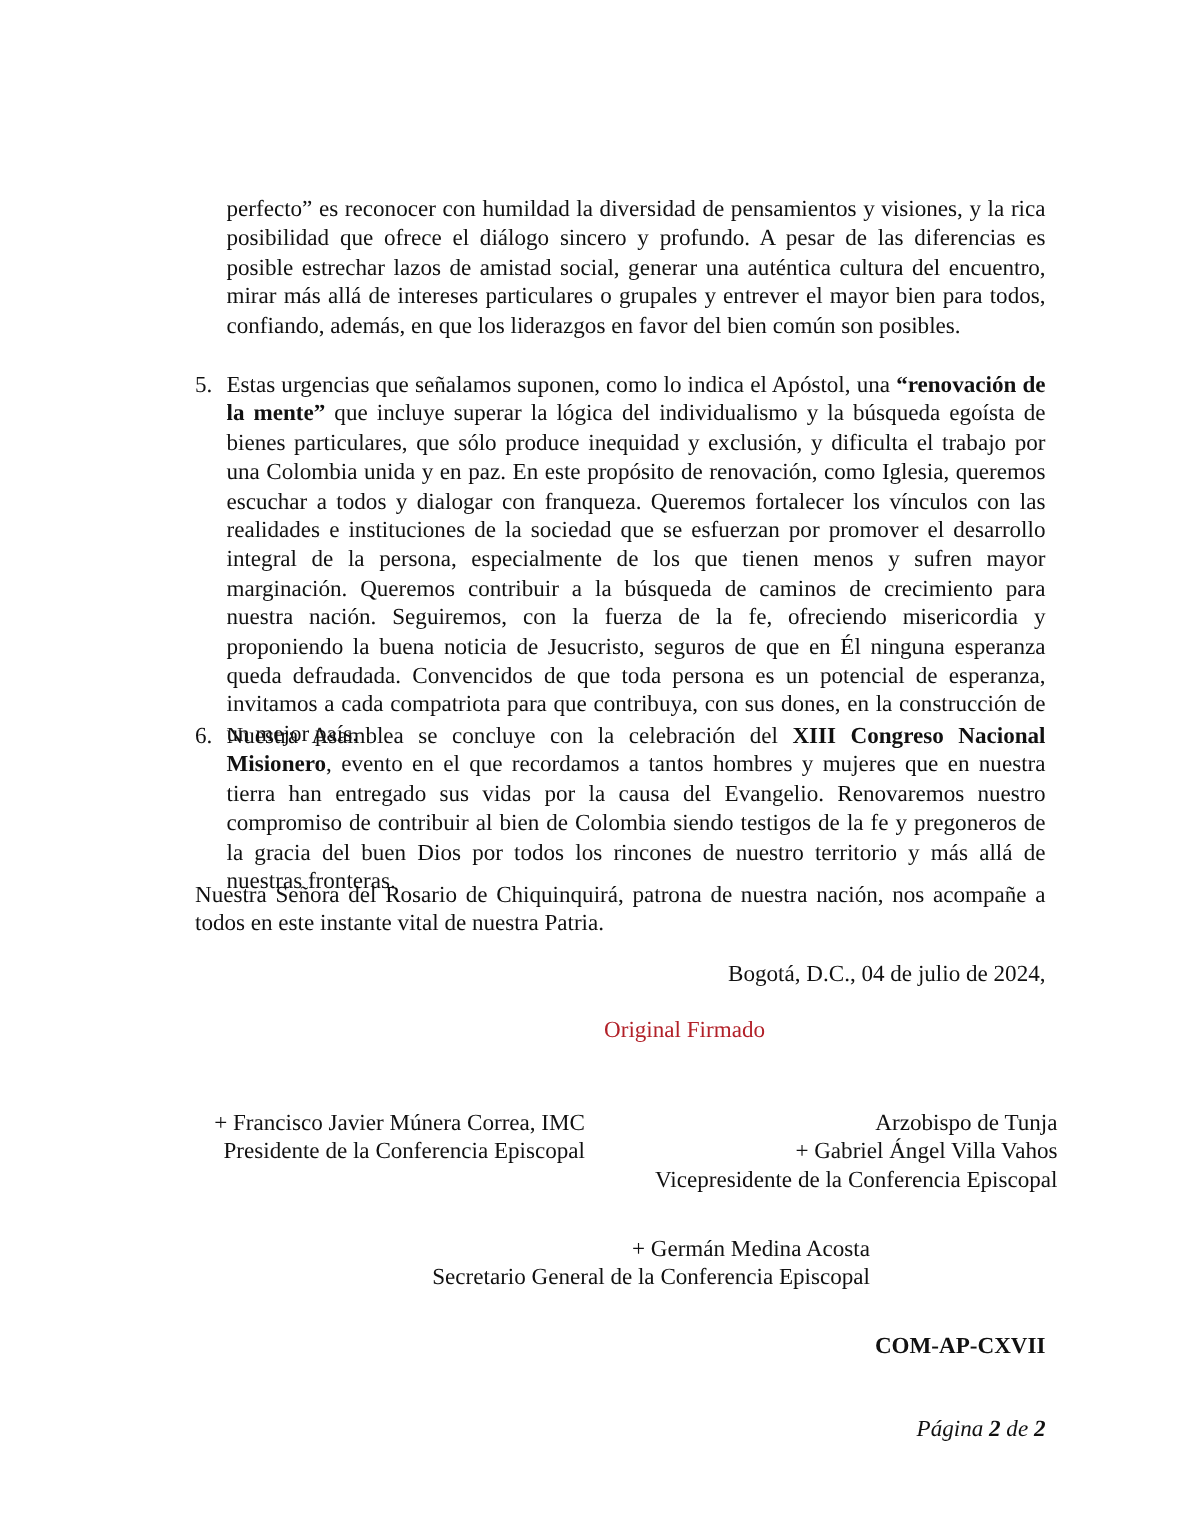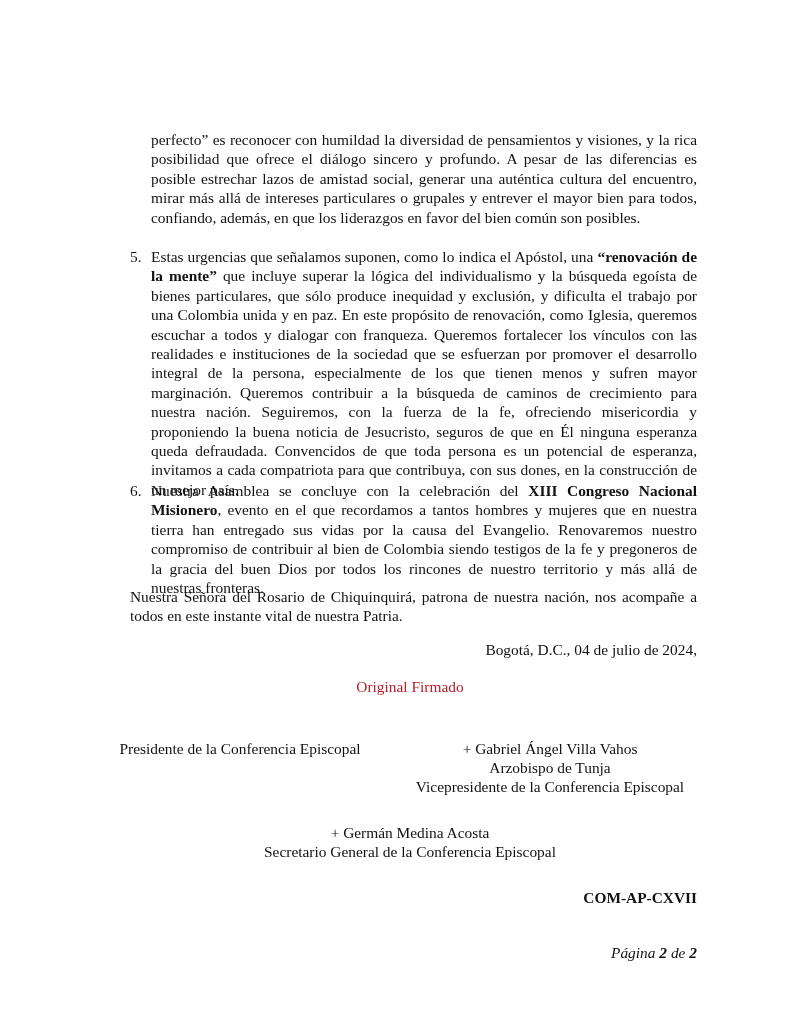--- a/index.html
+++ b/index.html
@@ -5,21 +5,21 @@
   html, body { margin: 0; padding: 0; background: #ffffff; }
   body { width: 791px; height: 1024px; position: relative; overflow: hidden;
          font-family: "Liberation Serif", "DejaVu Serif", serif; color: #111; }
   .page { position: absolute; left: 0; top: 12px; width: 791px; height: 1024px; }
   .para { position: absolute; font-size: 15.4px; line-height: 19.4px; text-align: justify; }
   .indent { left: 151px; width: 546px; }
   .num { position: absolute; left: 130px; font-size: 15.4px; line-height: 19.4px; }
   .full { left: 130px; width: 567px; }
   b { font-weight: bold; }
   .right { position: absolute; right: 94px; font-size: 15.4px; line-height: 19.4px; text-align: center; }
-  .center { position: absolute; text-align: center; font-size: 15.4px; line-height: 19.2px; }
+  .center { position: absolute; text-align: right; font-size: 15.4px; line-height: 19.2px; }
   .red { color: #b22028; }
 </style>
 </head>
 <body>
 
 <div class="page">
 
   <p class="para indent" style="top:118px; margin:0;">perfecto” es reconocer con humildad la diversidad de pensamientos y visiones, y la rica posibilidad que ofrece el diálogo sincero y profundo. A pesar de las diferencias es posible estrechar lazos de amistad social, generar una auténtica cultura del encuentro, mirar más allá de intereses particulares o grupales y entrever el mayor bien para todos, confiando, además, en que los liderazgos en favor del bien común son posibles.</p>
 
   <div>
@@ -32,26 +32,27 @@
     <p class="para indent" style="top:469px; margin:0;"><span>Nuestra Asamblea se concluye con la celebración del </span><b>XIII Congreso Nacional Misionero</b><span>, evento en el que recordamos a tantos hombres y mujeres que en nuestra tierra han entregado sus vidas por la causa del Evangelio. Renovaremos nuestro compromiso de contribuir al bien de Colombia siendo testigos de la fe y pregoneros de la gracia del buen Dios por todos los rincones de nuestro territorio y más allá de nuestras fronteras.</span></p>
   </div>
 
   <p class="para full" style="top:575px; margin:0;">Nuestra Señora del Rosario de Chiquinquirá, patrona de nuestra nación, nos acompañe a todos en este instante vital de nuestra Patria.</p>
 
   <div class="right" style="top:628px;">Bogotá, D.C., 04 de julio de 2024,</div>
 
   <div class="center red" style="top: 665px; left: 310px; width: 200px; color: rgb(178, 32, 40);">Original Firmado</div>
 
   <div class="center" style="top:727px; left:90px; width:300px;">
+    <div>+ Francisco Javier Múnera Correa, IMC</div>
     <div>Presidente de la Conferencia Episcopal</div>
   </div>
 
   <div class="center" style="top:727px; left:395px; width:310px;">
+    <div>Arzobispo de Tunja</div>
     <div>+ Gabriel Ángel Villa Vahos</div>
-    <div>Arzobispo de Tunja</div>
     <div>Vicepresidente de la Conferencia Episcopal</div>
   </div>
 
   <div class="center" style="top:811px; left:240px; width:340px;">
     <div>+ Germán Medina Acosta</div>
     <div>Secretario General de la Conferencia Episcopal</div>
   </div>
 
   <div class="right" style="top:876px; font-weight:bold;">COM-AP-CXVII</div>
 

